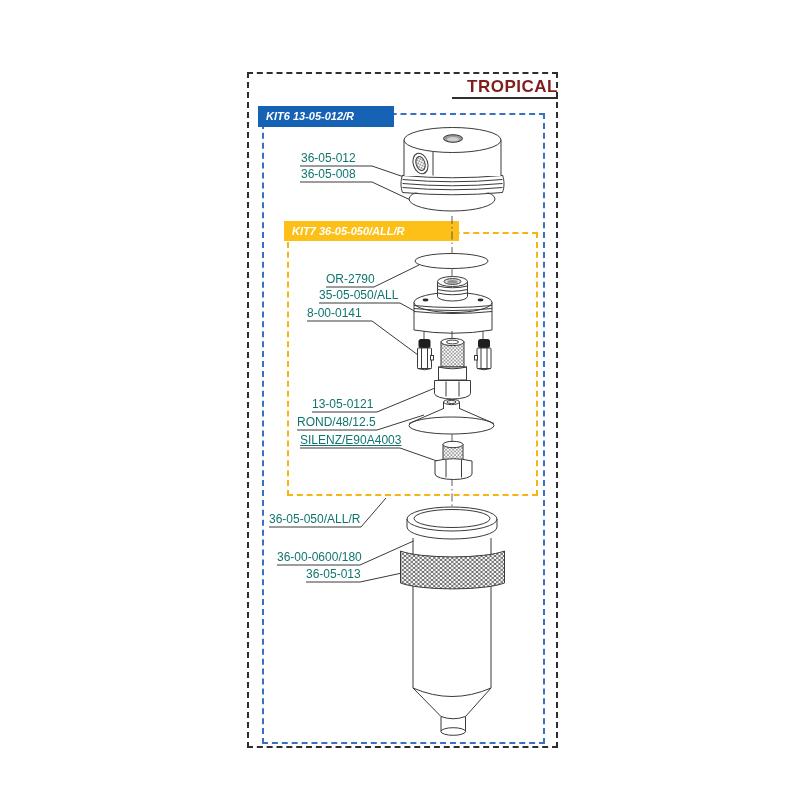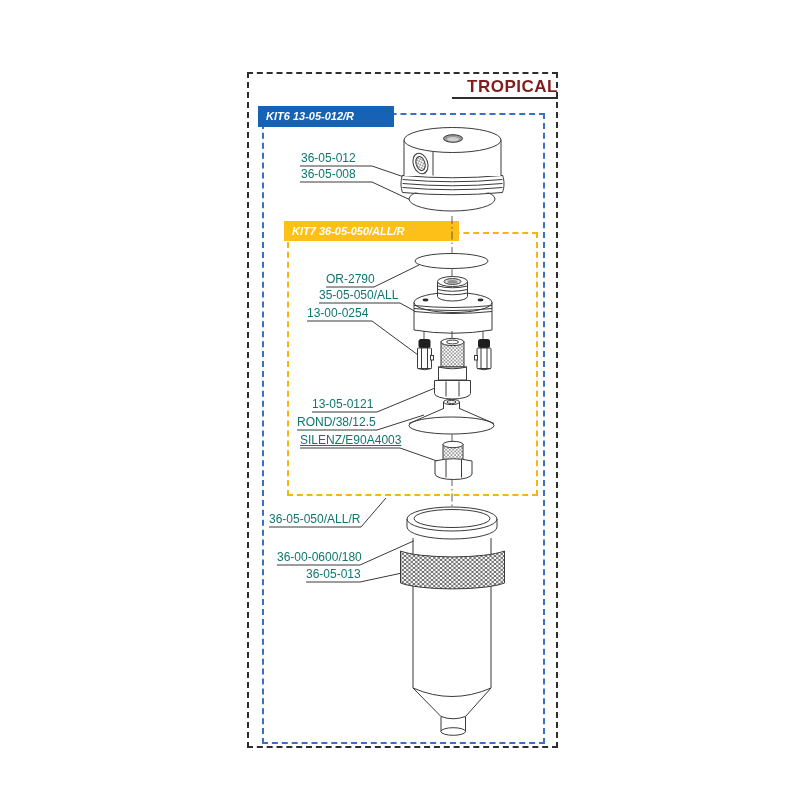--- a/index.html
+++ b/index.html
@@ -168,21 +168,21 @@
       <line x1="465.5" y1="716.5" x2="465.5" y2="731.5"></line>
       <path d="M441,716.5 Q453,721 465.5,716.5"></path>
       <ellipse cx="453.2" cy="731.5" rx="12.3" ry="3.8" fill="#fff"></ellipse>
     </g>
   </svg>
 
   <div class="part-label" style="left:301px;top:151px;">36-05-012</div>
   <div class="part-label" style="left:301px;top:167px;">36-05-008</div>
   <div class="part-label" style="left:326px;top:272px;">OR-2790</div>
   <div class="part-label" style="left:319px;top:288px;">35-05-050/ALL</div>
-  <div class="part-label" style="left:307px;top:306px;">13-00-0254</div>
+  <div class="part-label" style="left:307px;top:306px;">8-00-0141</div>
   <div class="part-label" style="left:312px;top:397px;">13-05-0121</div>
-  <div class="part-label" style="left:297px;top:415px;">ROND/38/12.5</div>
+  <div class="part-label" style="left:297px;top:415px;">ROND/48/12.5</div>
   <div class="part-label" style="left:300px;top:433px;text-decoration:underline;">SILENZ/E90A4003</div>
   <div class="part-label" style="left:269px;top:512px;">36-05-050/ALL/R</div>
   <div class="part-label" style="left:277px;top:550px;">36-00-0600/180</div>
   <div class="part-label" style="left:306px;top:567px;">36-05-013</div>
 
 </div>
 
 </body></html>

